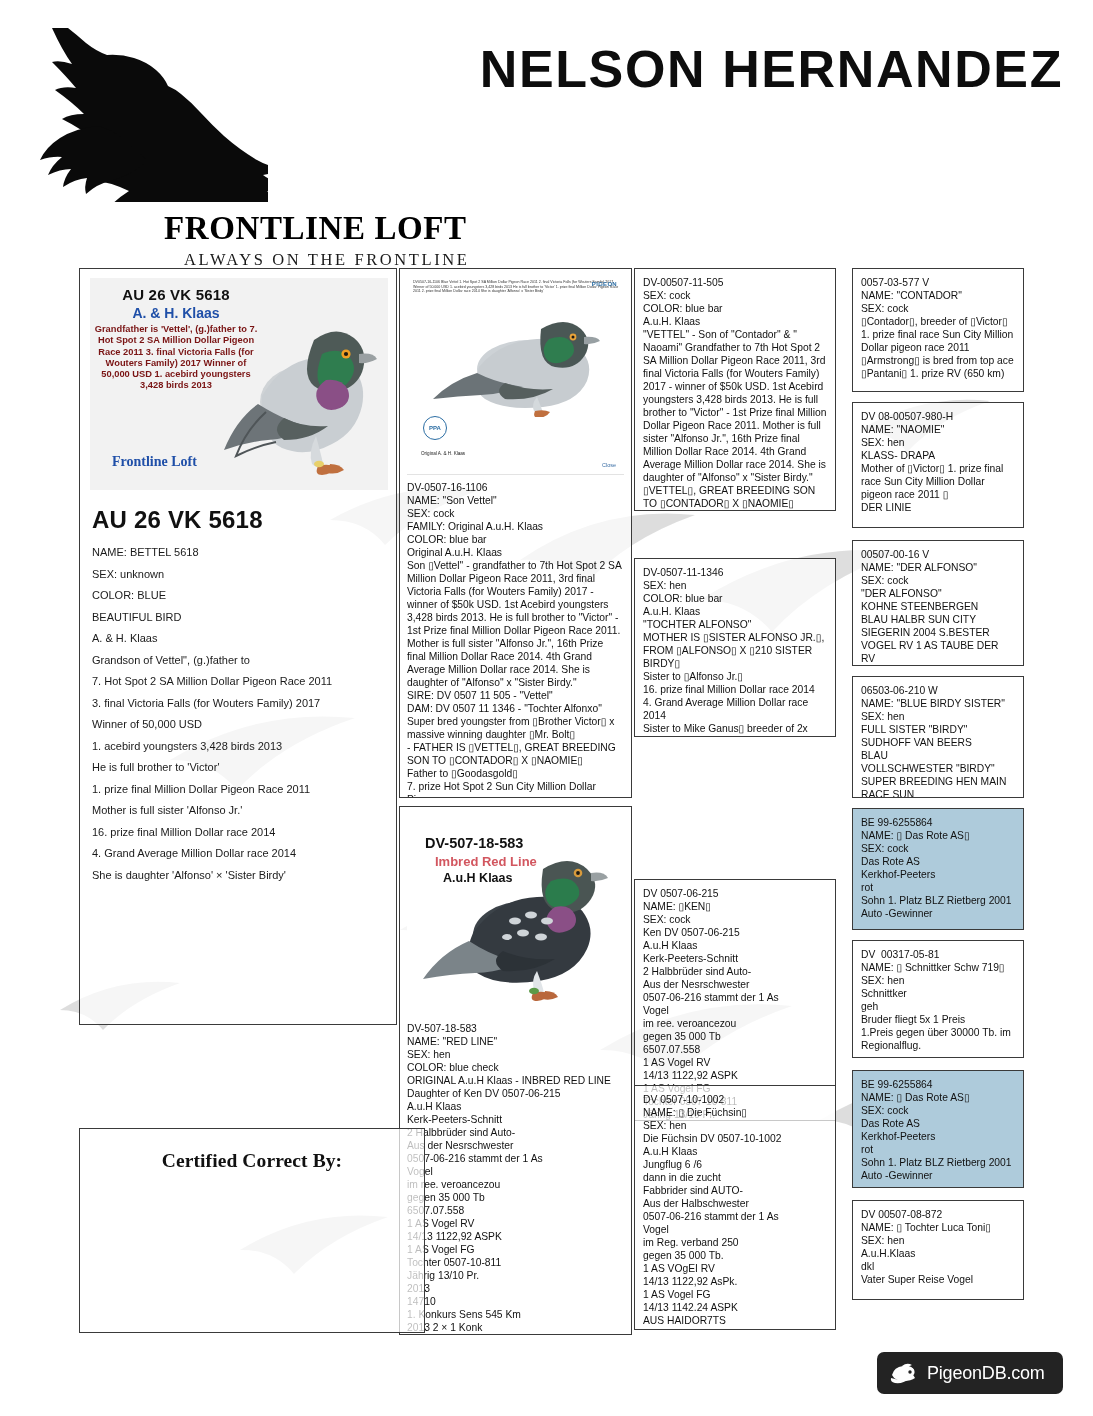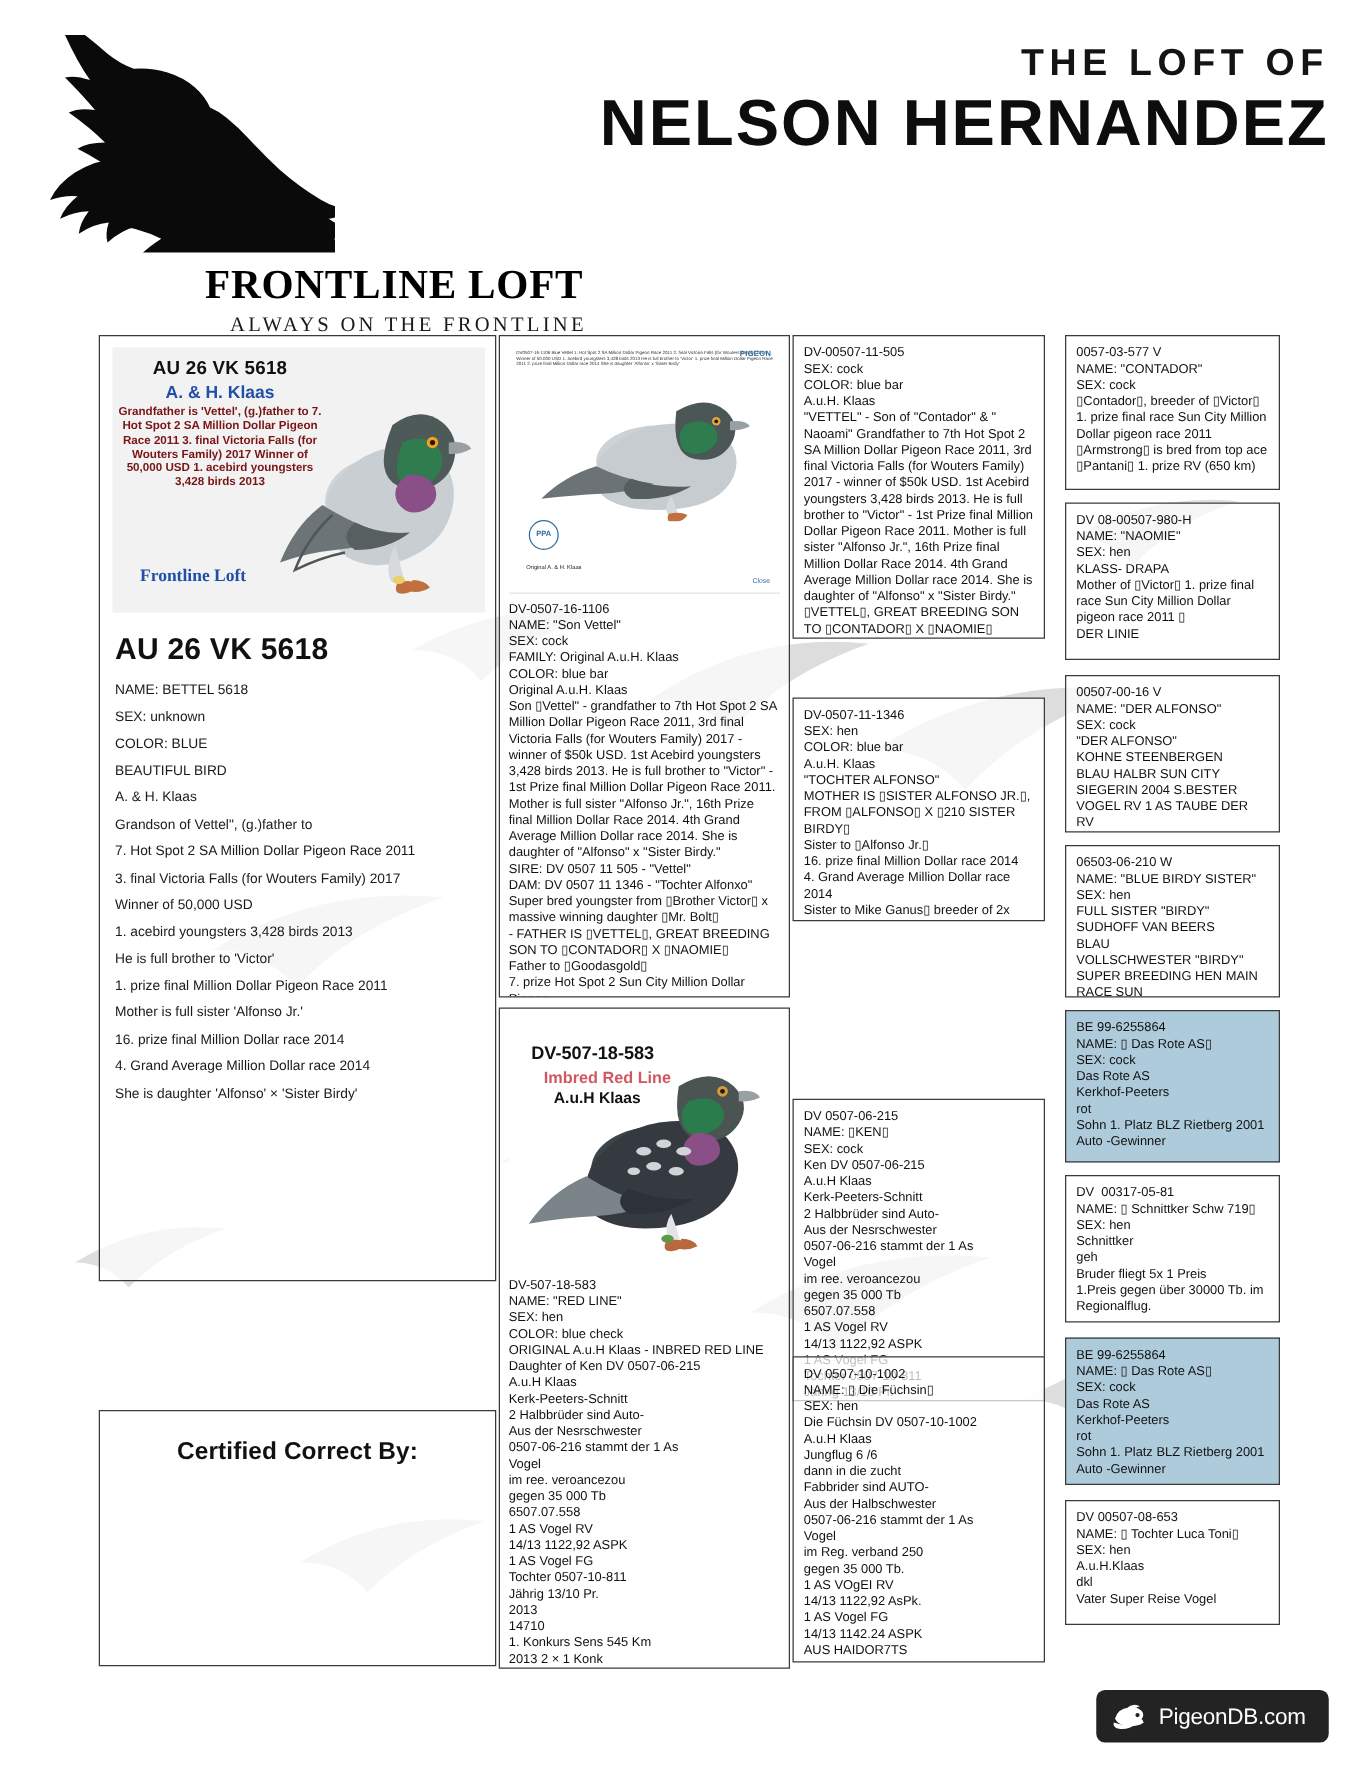--- a/index.html
+++ b/index.html
@@ -144,21 +144,21 @@
   .c4b { top:402px; height:126px; }
   .c4c { top:540px; height:126px; }
   .c4d { top:676px; height:122px; }
   .c4e { top:808px; height:122px; }
   .c4f { top:940px; height:118px; }
   .c4g { top:1070px; height:118px; }
   .c4h { top:1200px; height:100px; }
 
   
   .certified {
-    left:79px; top:1128px; width:318px; height:205px;
+    left:79px; top:1128px; width:346px; height:205px;font-family:Liberation Serif, serif;
   }
   .certified .ctitle {
     font-size:19.5px; font-weight:bold; color:#111; text-align:center; margin-top:14px;
     letter-spacing:0.1px;
   }
 
   
   .pdb {
     position:absolute; right:30px; bottom:22px;
     background:#232323; color:#fff; border-radius:7px;
@@ -190,21 +190,20 @@
   <div class="logo-wrap">
     <svg class="logo-bird" viewBox="0 0 230 180">
       <path fill="#0a0a0a" d="M14 6 q10 22 20 36 q-12 -4 -20 -2 q14 14 24 26 q-13 -2 -21 2 q17 12 29 24 q-14 0 -22 5 q20 10 34 22 q-15 2 -23 8 q22 7 38 18 q-16 5 -24 12 q24 3 42 12 q-14 9 -20 17 q19 -3 36 2 q-10 10 -13 18 q18 -8 34 -7 q-6 10 -6 18 q14 -10 30 -12 q2 11 -1 19 q13 -12 28 -16 q5 9 5 17 q9 -13 22 -19 q10 -5 22 -6 q16 -1 33 4 q-16 -9 -31 -20 q14 3 28 2 q-16 -7 -29 -17 q12 0 24 -3 q-15 -4 -28 -13 q11 -2 20 -7 q-14 -1 -26 -8 q-17 -10 -33 -24 q-12 -11 -24 -24 q-9 -10 -19 -18 q-6 -5 -13 -8 q-4 -9 -12 -16 q-9 -8 -22 -12 q-13 -4 -27 -3 q-11 -4 -21 -12 q-9 -8 -18 -15z"></path>
       <path fill="#0a0a0a" d="M60 104 q-22 2 -38 12 q-14 9 -20 22 q12 -4 22 -3 q-10 8 -14 18 q12 -6 23 -6 q-7 9 -8 18 q12 -8 24 -9 q-3 9 -1 16 q11 -10 24 -13 q20 -5 38 -20 q-16 -14 -25 -22 q-12 -10 -25 -13z"></path>
     </svg>
     <div class="logo-name">FRONTLINE LOFT</div>
     <div class="logo-tag">ALWAYS ON THE FRONTLINE</div>
   </div>
 
   <div class="hdr-right">
-    <div class="hdr-line1">THE LOFT OF</div>
     <div class="hdr-line2">NELSON HERNANDEZ</div>
   </div>
 </div>
 
 <div class="sheet">
 
   <div class="box subject">
     <div class="subject-inner">
 
       <div class="photo-card">
@@ -480,21 +479,21 @@
     <div class="txt">BE 99-6255864
 NAME: ▯ Das Rote AS▯
 SEX: cock
 Das Rote AS
 Kerkhof-Peeters
 rot
 Sohn 1. Platz BLZ Rietberg 2001
 Auto -Gewinner</div>
   </div>
   <div class="box col4 c4h">
-    <div class="txt">DV 00507-08-653
+    <div class="txt">DV 00507-08-872
 NAME: ▯ Tochter Luca Toni▯
 SEX: hen
 A.u.H.Klaas
 dkl
 Vater Super Reise Vogel</div>
   </div>
 
   <div class="box certified">
     <div class="ctitle">Certified Correct By:</div>
   </div>

